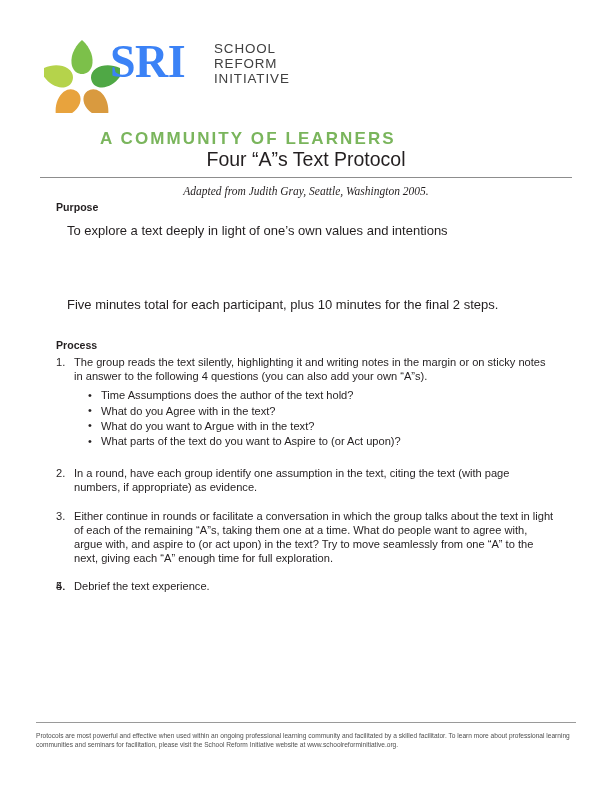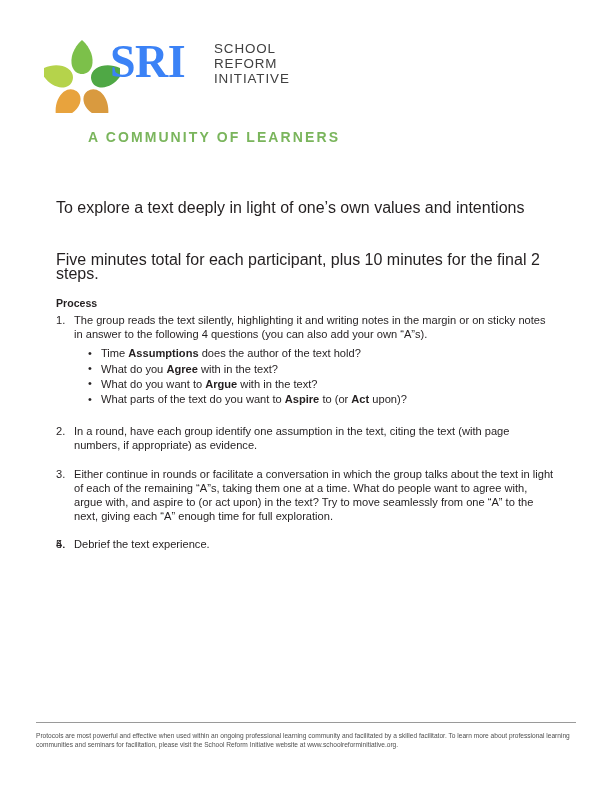--- a/index.html
+++ b/index.html
@@ -57,25 +57,25 @@
     left: 104px;
     top: 2px;
     font-family: "Liberation Sans", sans-serif;
     font-size: 13.4px;
     line-height: 15.2px;
     letter-spacing: 0.9px;
     color: #404040;
   }
   .tagline {
     position: absolute;
-    left: 44px;
+    left: 56px;
     top: 96px;
     font-family: "Liberation Sans", sans-serif;
     font-weight: bold;
-    font-size: 14px;
+    font-size: 17px;
     letter-spacing: 2.1px;
     color: #7ab55c;
     white-space: nowrap;
   }
 
   
   .title-wrap {
     position: absolute;
     left: 40px;
     top: 148px;
@@ -113,23 +113,23 @@
     color: #231f20;
   }
   .section-head {
     font-family: "Liberation Sans", sans-serif;
     font-weight: bold;
     font-size: 10.6px;
     margin: 0 0 2px 0;
   }
   .section-body {
     font-family: "Liberation Sans", sans-serif;
-    font-size: 16px;
+    font-size: 13px;
     line-height: 14px;
-    margin: 0;
+    margin: 11px;
   }
   .section-gap { height: 19px; }
   .section-gap-sm { height: 16px; }
 
   ol.process {
     list-style: none;
     margin: 4px 0 0 0;
     padding: 0;
   }
   ol.process > li {
@@ -159,21 +159,21 @@
     line-height: 14.2px;
     margin-bottom: 1px;
   }
   ul.a-list > li .dot {
     position: absolute;
     left: 0;
     top: -0.5px;
     font-size: 11px;
     line-height: 14.2px;
   }
-  .b { font-weight: bold; }
+  .b { font-weight: normal; }
 
   
   .footer {
     position: absolute;
     left: 36px;
     top: 722px;
     width: 540px;
   }
   .footer-rule {
     border: 0;
@@ -226,24 +226,30 @@
       <span class="sri-stack">
         <span>SCHOOL</span><br>
         <span>REFORM</span><br>
         <span>INITIATIVE</span>
       </span>
     </div>
 
     <div class="tagline">A COMMUNITY OF LEARNERS</div>
   </div>
 
+  <div class="title-wrap">
+    <h1 class="doc-title">Four “A”s Text Protocol</h1>
+    <hr class="title-rule">
+    <p class="attribution">Adapted from Judith Gray, Seattle, Washington 2005.</p>
+  </div>
 
   <div class="content">
 
     <div>
+      <p class="section-head">Purpose</p>
       <p class="section-body">To explore a text deeply in light of one’s own values and intentions</p>
     </div>
 
     <div class="section-gap"></div>
 
     <div>
     </div>
 
     <div class="section-gap"></div>
 

